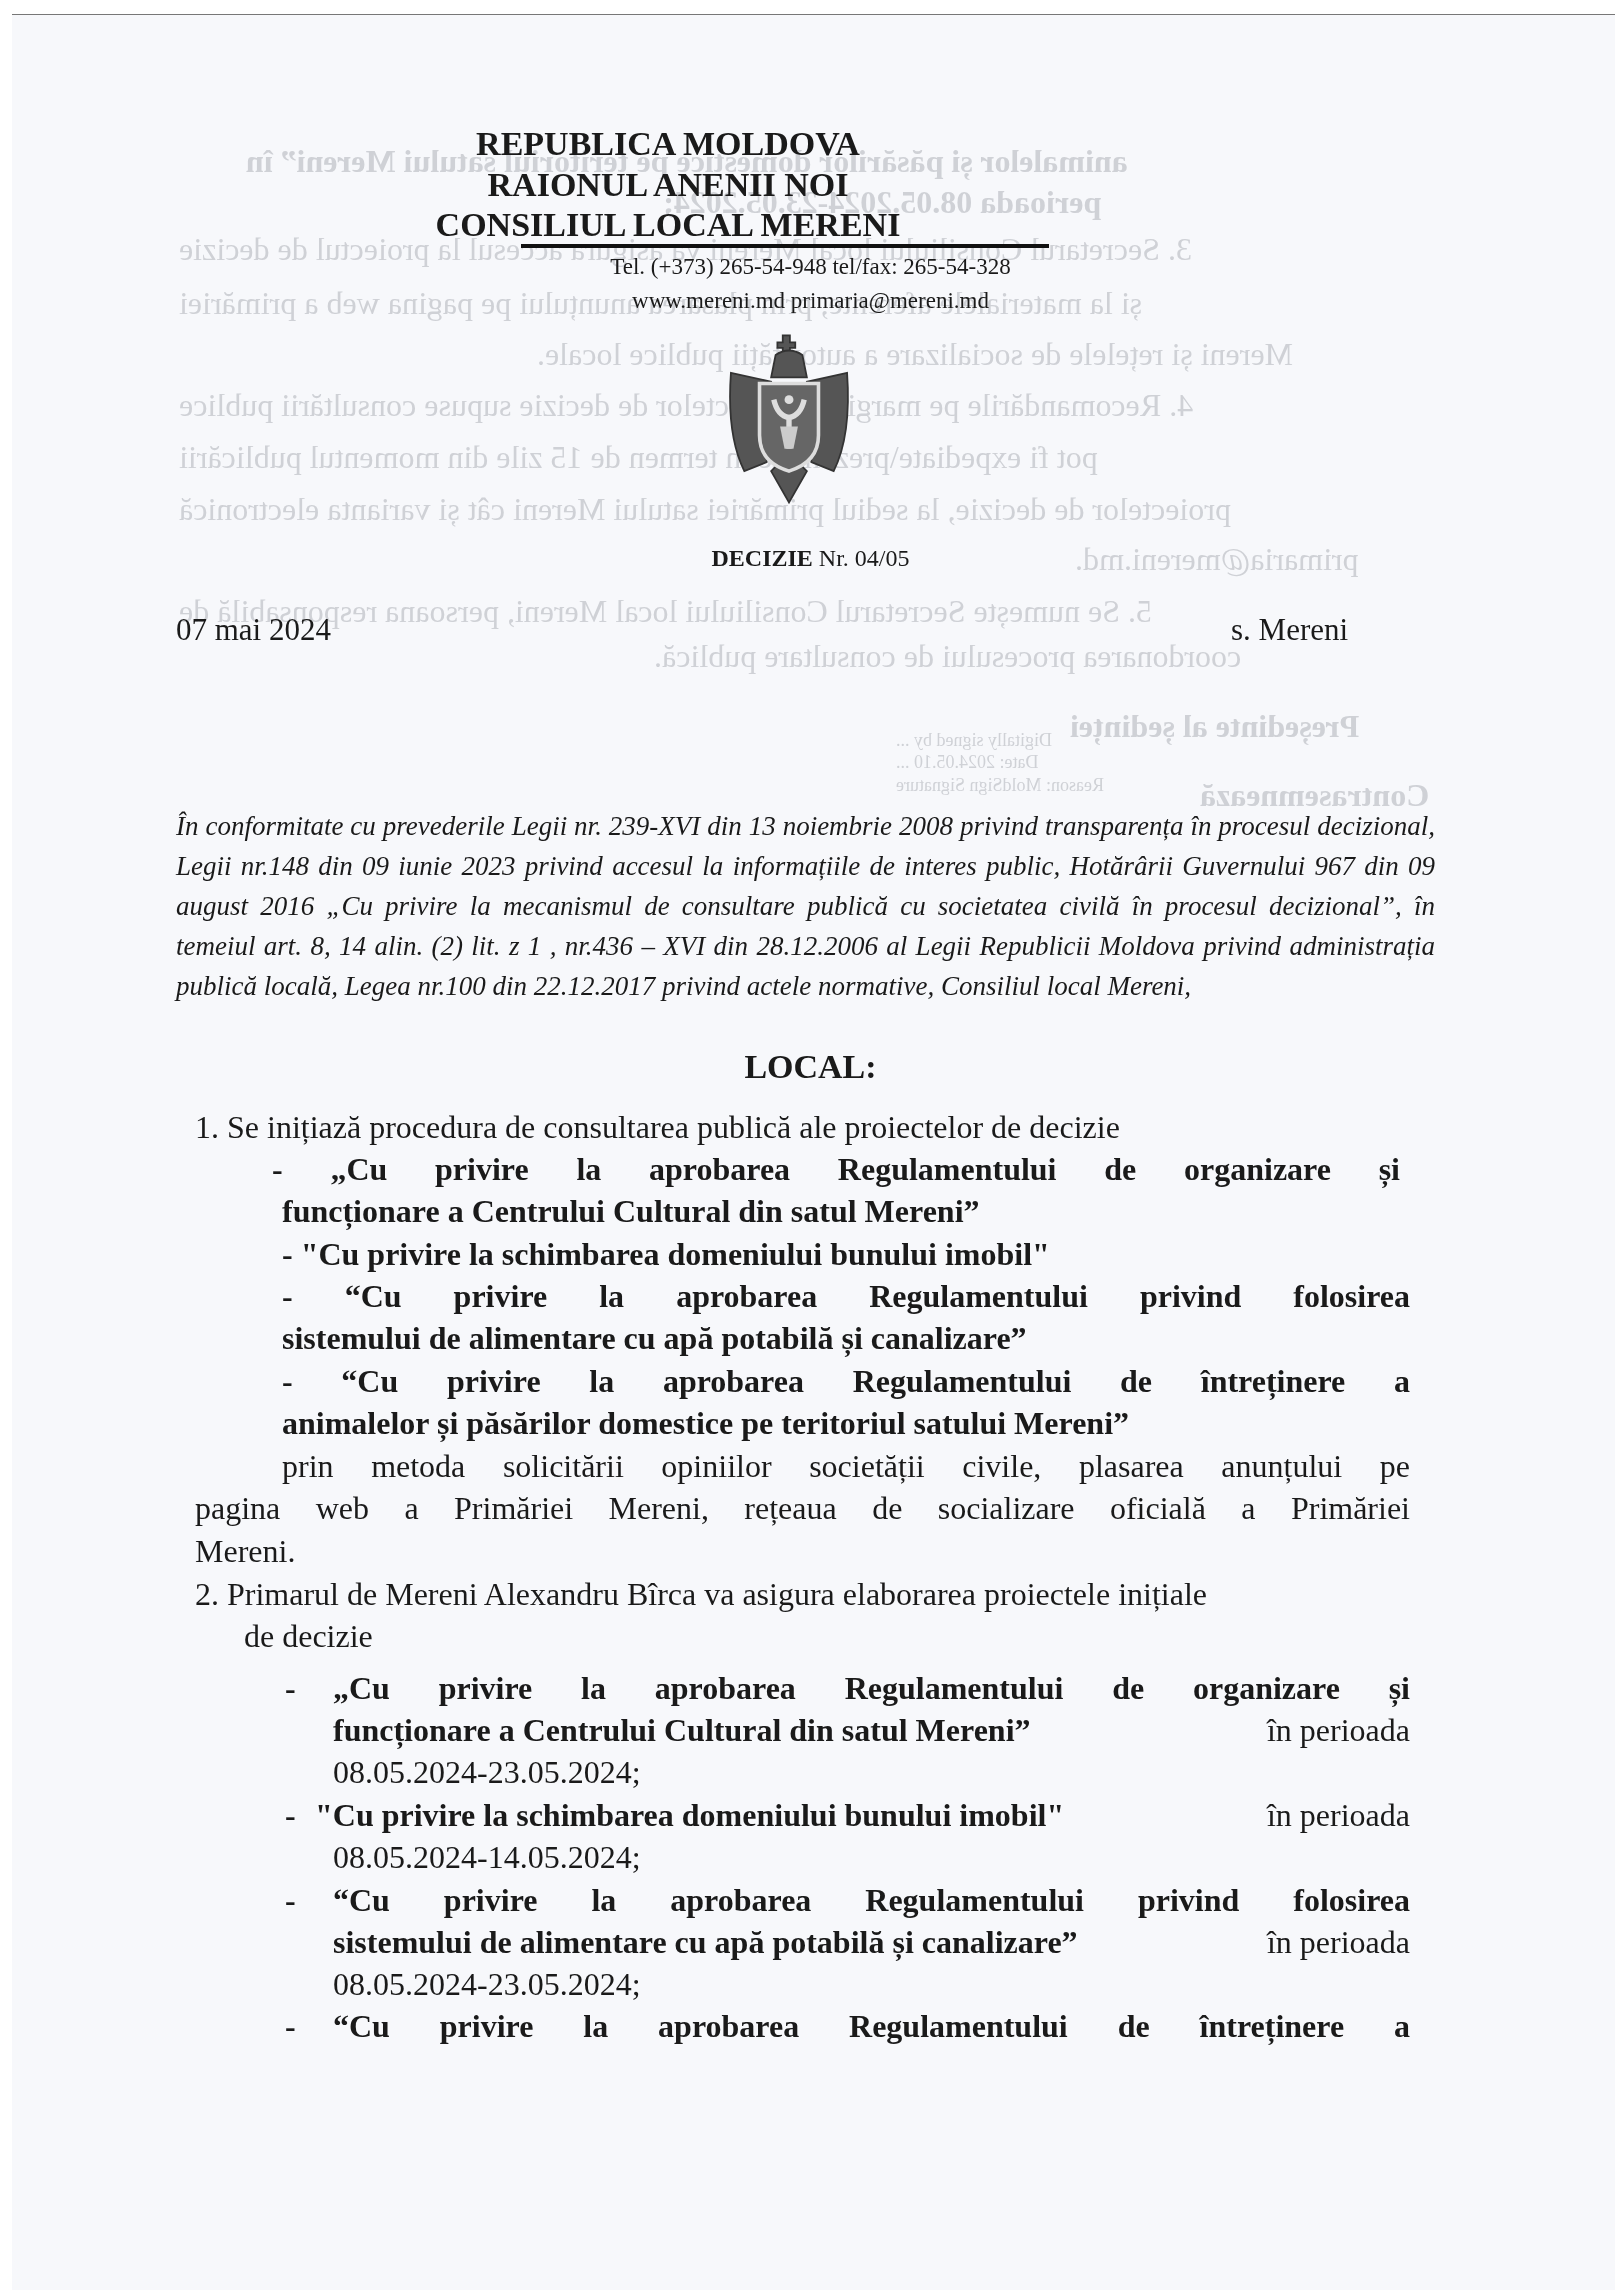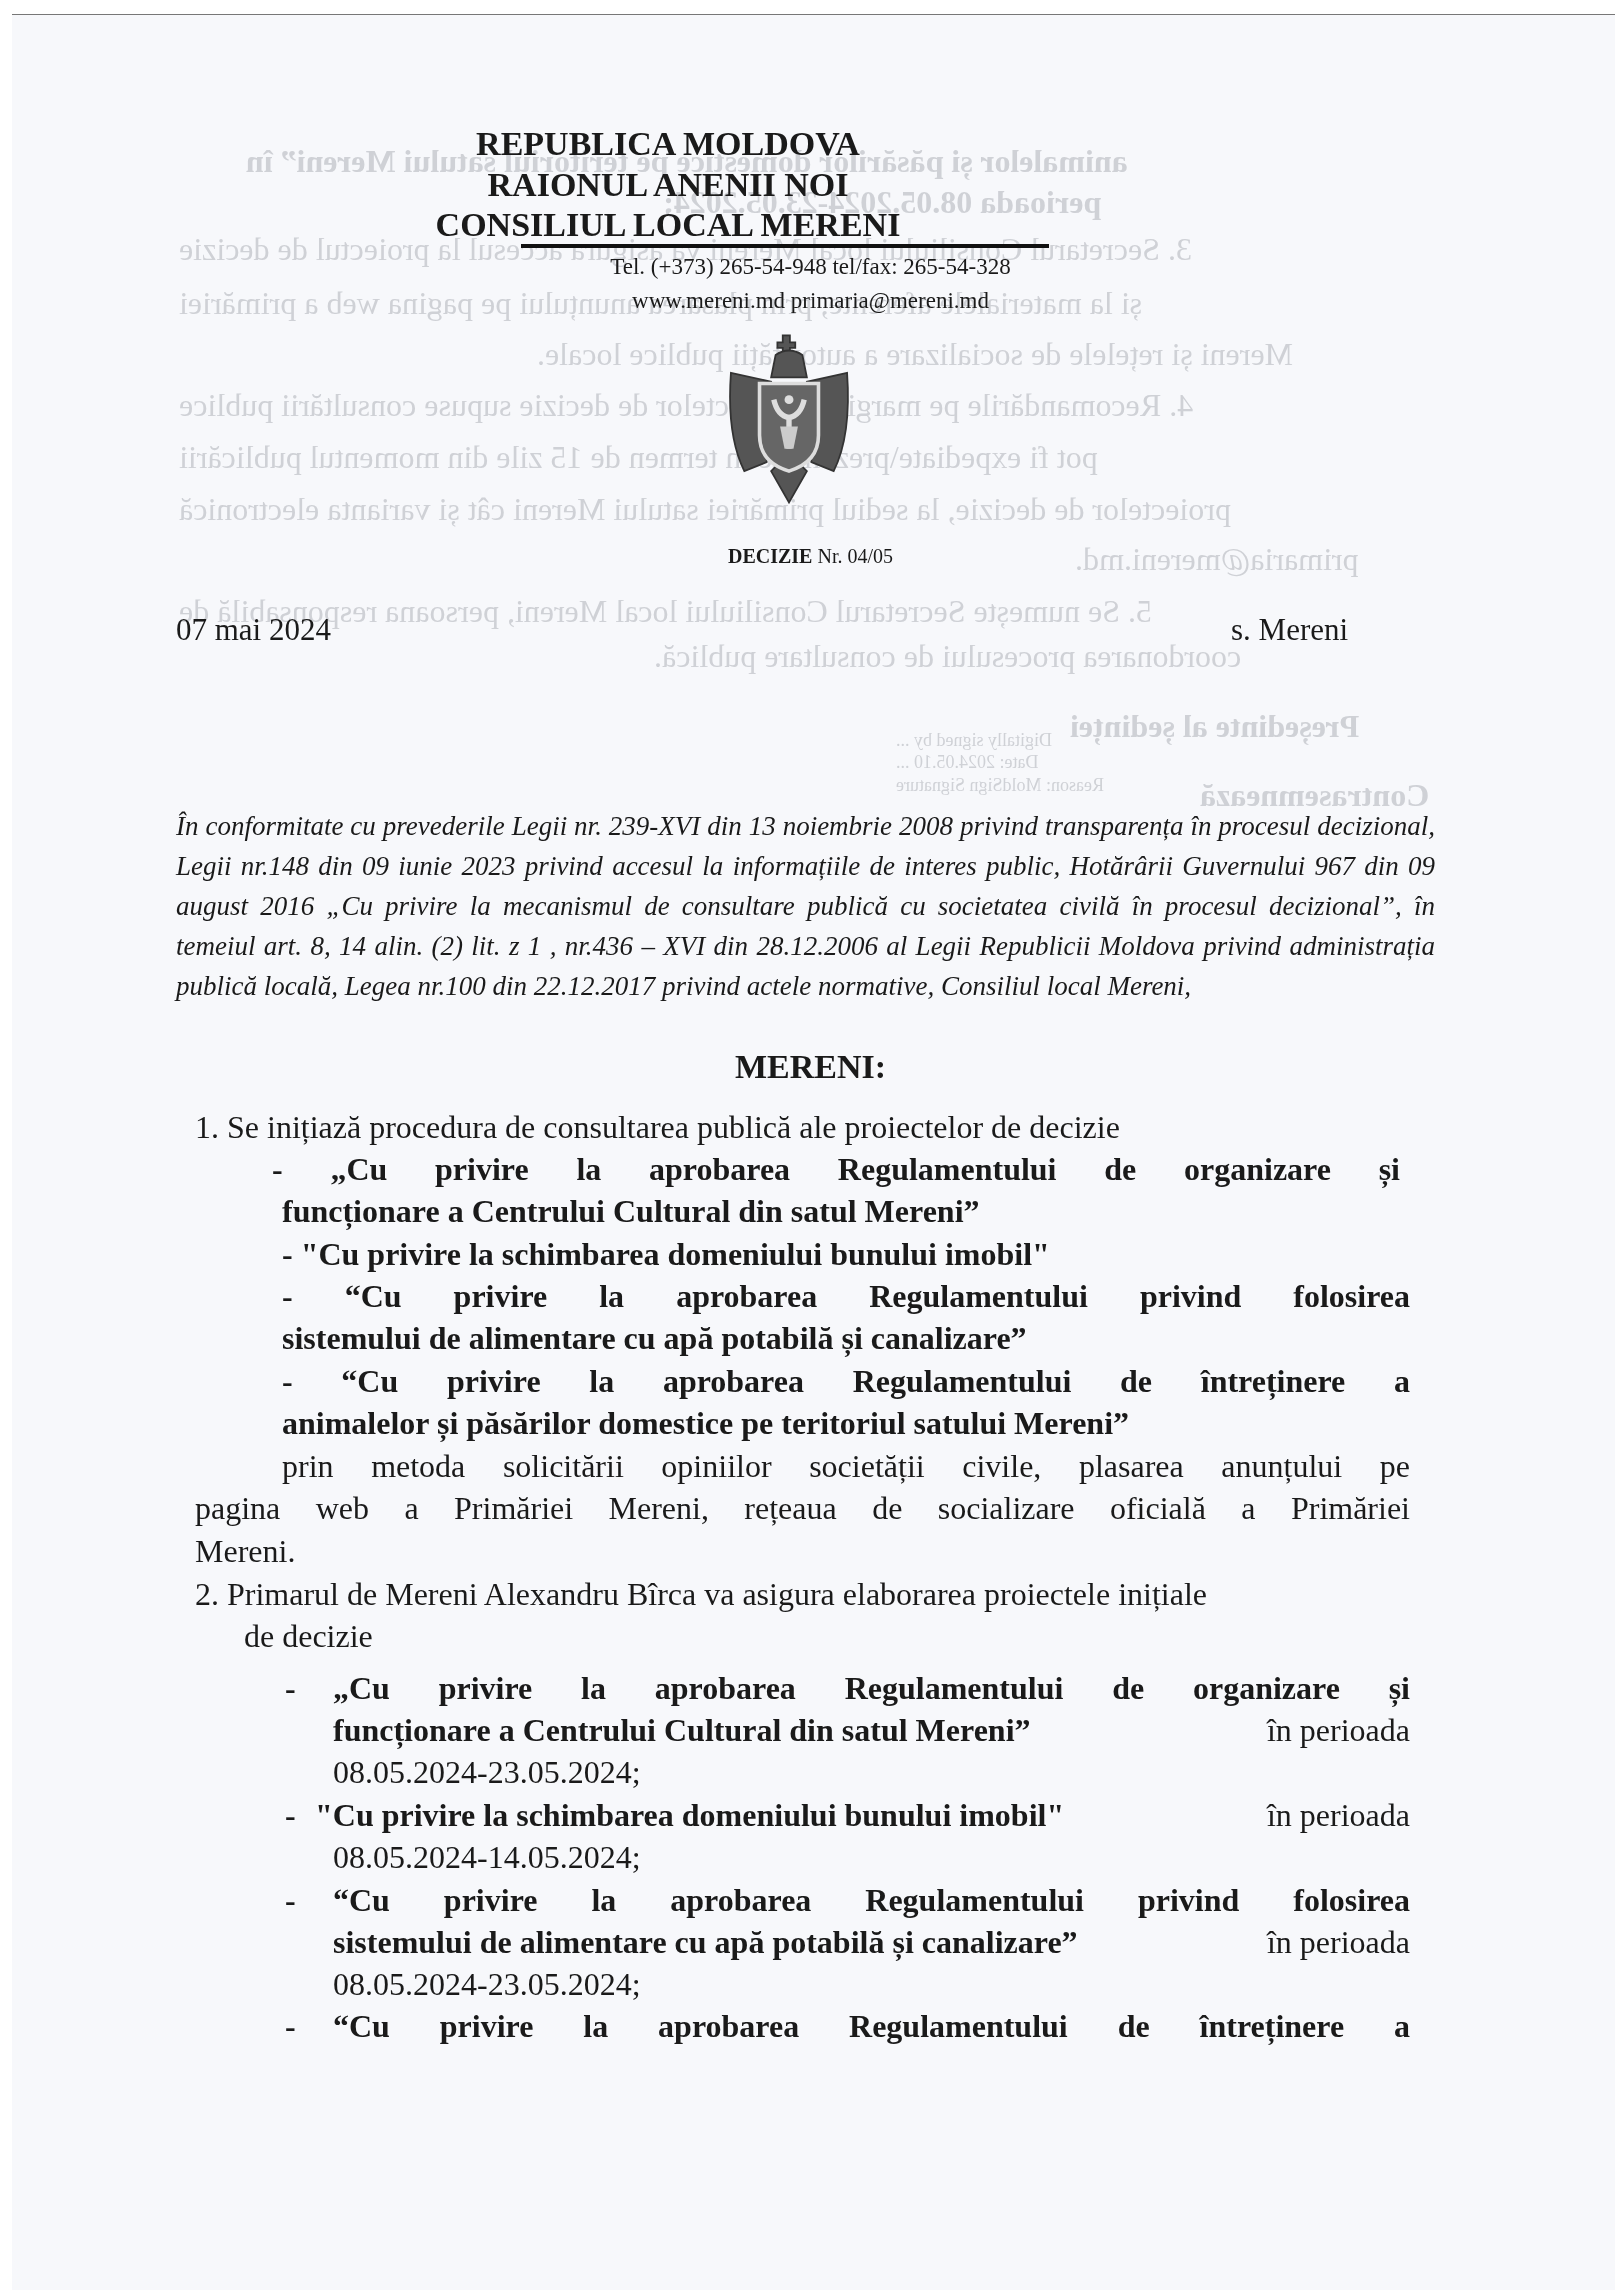--- a/index.html
+++ b/index.html
@@ -15,21 +15,21 @@
     position:absolute; color:#cfd1d6; transform:scaleX(-1); white-space:nowrap;
     font-weight:bold; font-size:32px; pointer-events:none;
   }
   .ghost.normal { font-weight:normal; }
   .ghost.small { font-size:18px; font-weight:normal; }
   .abs { position:absolute; }
   .hdr { left:0; width:1336px; text-align:center; font-weight:bold; font-size:34px; line-height:38px; }
   .hdr-line { position:absolute; left:521px; width:528px; height:3.6px; background:#111; top:244px; }
   .contact { left:0; width:1621px; text-align:center; font-size:23px; line-height:27px; }
   .crest { left:722px; top:328px; width:134px; height:179px; }
-  .title { left:0; width:1621px; text-align:center; font-size:20px; top:545px; }
+  .title { left:0; width:1621px; text-align:center; font-size:24px; top:545px; }
   .title b { font-weight:bold; }
   .date { left:176px; top:612px; font-size:31px; }
   .place-r { left:1231px; top:612px; font-size:31px; }
   .subject { left:176px; top:692px; font-weight:bold; font-size:32px; line-height:39px; }
   .preamble { left:176px; top:806px; width:1259px; font-style:italic; font-size:27px; line-height:40px; text-align:justify; }
   .decide { left:0; width:1621px; text-align:center; top:1048px; font-weight:bold; font-size:34px; }
   .item { position:absolute; font-size:32px; line-height:40px; }
   .bold { font-weight:bold; }
   .just { text-align:justify; text-align-last:justify; }
 </style>
@@ -83,21 +83,21 @@
   <span>Nr. 04/05</span>
 </div>
 <div class="abs date">07 mai 2024</div>
 <div class="abs place-r">s. Mereni</div>
 
 <div class="abs subject">
 </div>
 
 <div class="abs preamble">În conformitate cu prevederile Legii nr. 239-XVI din 13 noiembrie 2008 privind transparența în procesul decizional, Legii nr.148 din 09 iunie 2023 privind accesul la informațiile de interes public, Hotărârii Guvernului 967 din 09 august 2016 „Cu privire la mecanismul de consultare publică cu societatea civilă în procesul decizional”, în temeiul art. 8, 14 alin. (2) lit. z 1 , nr.436 – XVI din 28.12.2006 al Legii Republicii Moldova privind administrația publică locală, Legea nr.100 din 22.12.2017 privind actele normative, Consiliul local Mereni,</div>
 
-<div class="abs decide">MERENI:</div>
+<div class="abs decide">LOCAL:</div>
 
 <div class="item" style="left:195px; top:1107px;">1. Se inițiază procedura de consultarea publică ale proiectelor de decizie</div>
 
 <div class="item bold just" style="left:272px; top:1149px; width:1128px;">- „Cu privire la aprobarea Regulamentului de organizare și</div>
 <div class="item bold" style="left:282px; top:1191px;">funcționare a Centrului Cultural din satul Mereni”</div>
 
 <div class="item bold" style="left:282px; top:1234px;">- "Cu privire la schimbarea domeniului bunului imobil"</div>
 
 <div class="item bold just" style="left:282px; top:1276px; width:1128px;">- “Cu privire la aprobarea Regulamentului privind folosirea</div>
 <div class="item bold" style="left:282px; top:1318px;">sistemului de alimentare cu apă potabilă și canalizare”</div>

